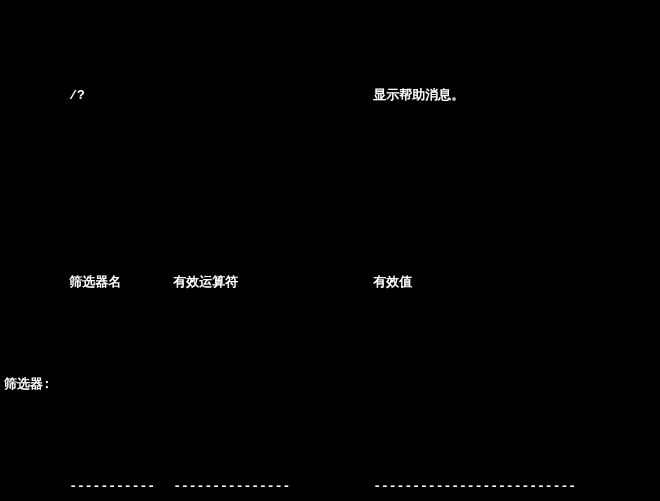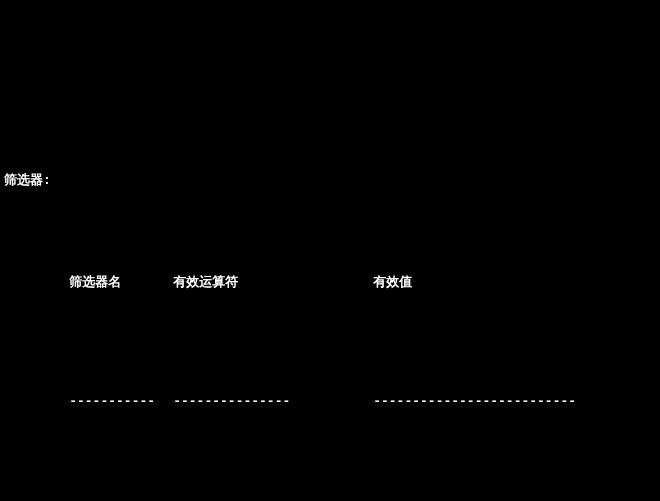--- a/index.html
+++ b/index.html
@@ -26,30 +26,33 @@
   .col4 { display: inline-block; }
   .hdrpad { display:inline-block; width:34px; }
   .blank { height: 17px; }
 </style>
 </head>
 <body>
 
 <div class="term">
 
   
+  <div class="row">
+    <span class="col1"></span><span class="col2">/?</span><span class="col3"></span><span class="col4">显示帮助消息。</span>
+  </div>
 
   <div class="blank"></div>
-
-  
-  <div class="row">筛选器:</div>
 
   
   <div class="row">
     <span class="hdrpad"></span><span class="col2">筛选器名</span><span class="col3">有效运算符</span><span class="col4">有效值</span>
   </div>
+
+  
+  <div class="row">筛选器:</div>
 
   
   <div class="row">
     <span class="hdrpad"></span><span class="col2">-----------</span><span class="col3">---------------</span><span class="col4">--------------------------</span>
   </div>
 
   
 
   
 

